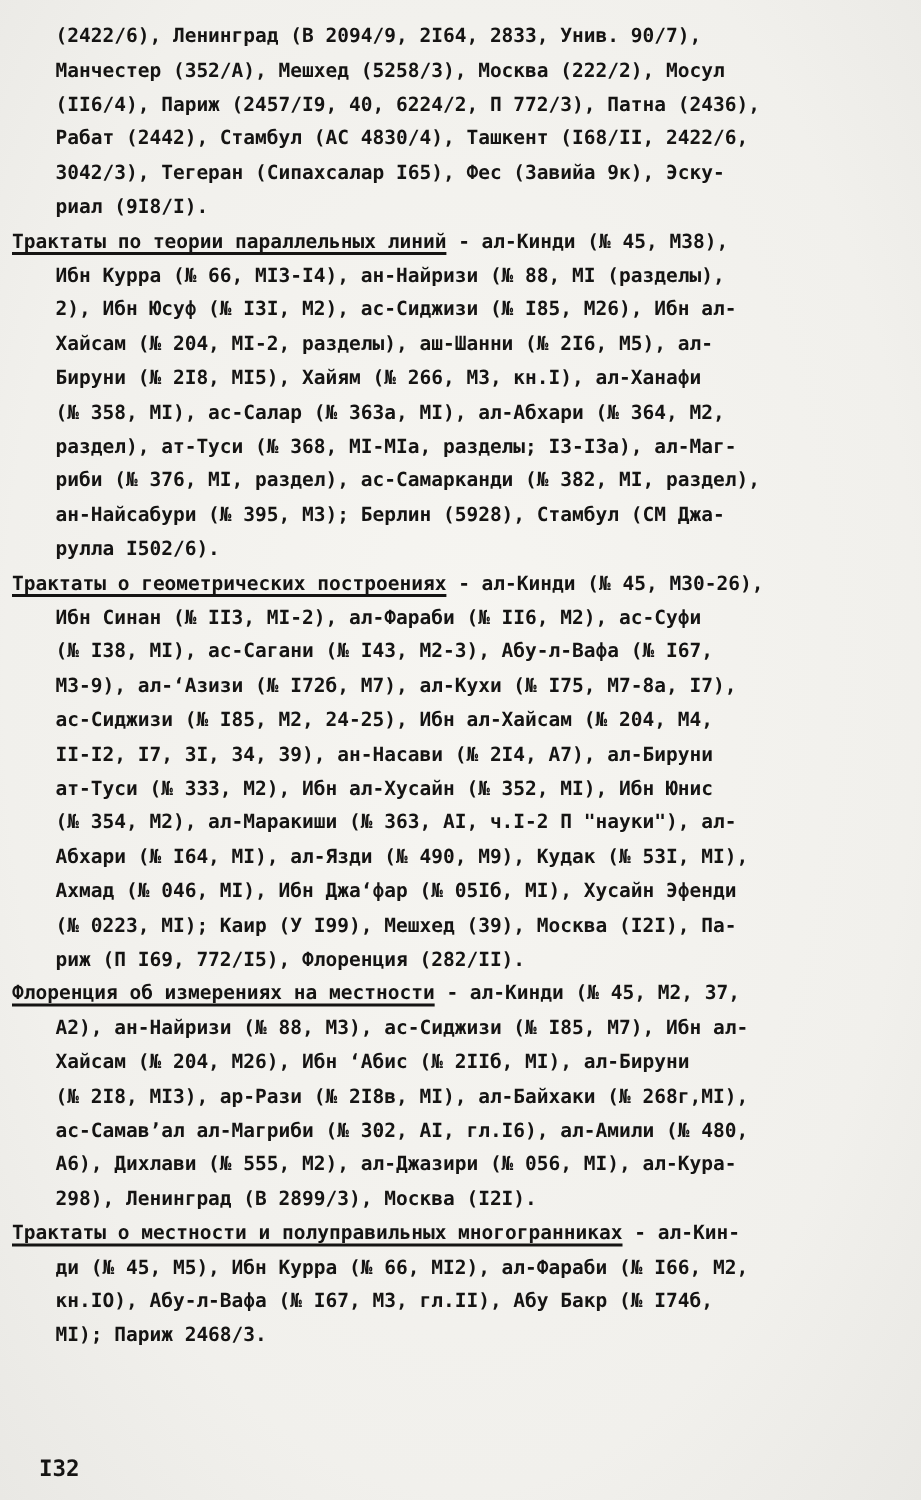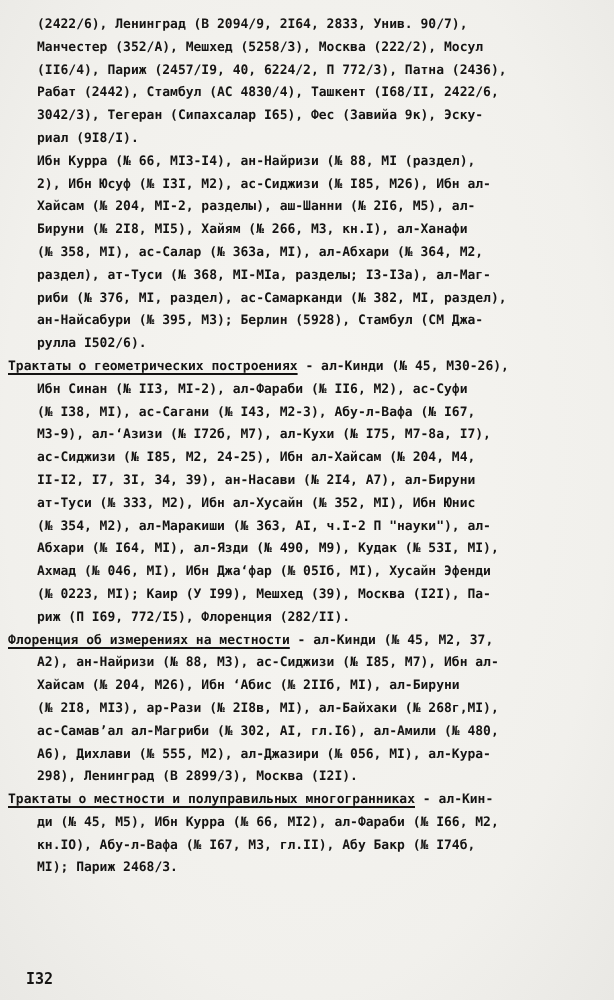--- a/index.html
+++ b/index.html
@@ -63,21 +63,22 @@
   <div class="text-area">
       <div class="block">
         <div class="line indent">(2422/6), Ленинград (В 2094/9, 2I64, 2833, Унив. 90/7),</div>
         <div class="line indent">Манчестер (352/А), Мешхед (5258/3), Москва (222/2), Мосул</div>
         <div class="line indent">(II6/4), Париж (2457/I9, 40, 6224/2, П 772/3), Патна (2436),</div>
         <div class="line indent">Рабат (2442), Стамбул (АС 4830/4), Ташкент (I68/II, 2422/6,</div>
         <div class="line indent">3042/3), Тегеран (Сипахсалар I65), Фес (Завийа 9к), Эску-</div>
         <div class="line indent">риал (9I8/I).</div>
       </div>
       <div class="block">
-        <div class="line indent">Ибн Курра (№ 66, МI3-I4), ан-Найризи (№ 88, МI (раздел),</div>
+        <div class="line heading"><span class="title">Трактаты по теории параллельных линий</span><span> - ал-Кинди (№ 45, М38),</span></div>
+        <div class="line indent">Ибн Курра (№ 66, МI3-I4), ан-Найризи (№ 88, МI (разделы),</div>
         <div class="line indent">2), Ибн Юсуф (№ I3I, М2), ас-Сиджизи (№ I85, М26), Ибн ал-</div>
         <div class="line indent">Хайсам (№ 204, МI-2, разделы), аш-Шанни (№ 2I6, М5), ал-</div>
         <div class="line indent">Бируни (№ 2I8, МI5), Хайям (№ 266, М3, кн.I), ал-Ханафи</div>
         <div class="line indent">(№ 358, МI), ас-Салар (№ 363а, МI), ал-Абхари (№ 364, М2,</div>
         <div class="line indent">раздел), ат-Туси (№ 368, МI-МIа, разделы; I3-I3а), ал-Маг-</div>
         <div class="line indent">риби (№ 376, МI, раздел), ас-Самарканди (№ 382, МI, раздел),</div>
         <div class="line indent">ан-Найсабури (№ 395, М3); Берлин (5928), Стамбул (СМ Джа-</div>
         <div class="line indent">рулла I502/6).</div>
       </div>
       <div class="block">

